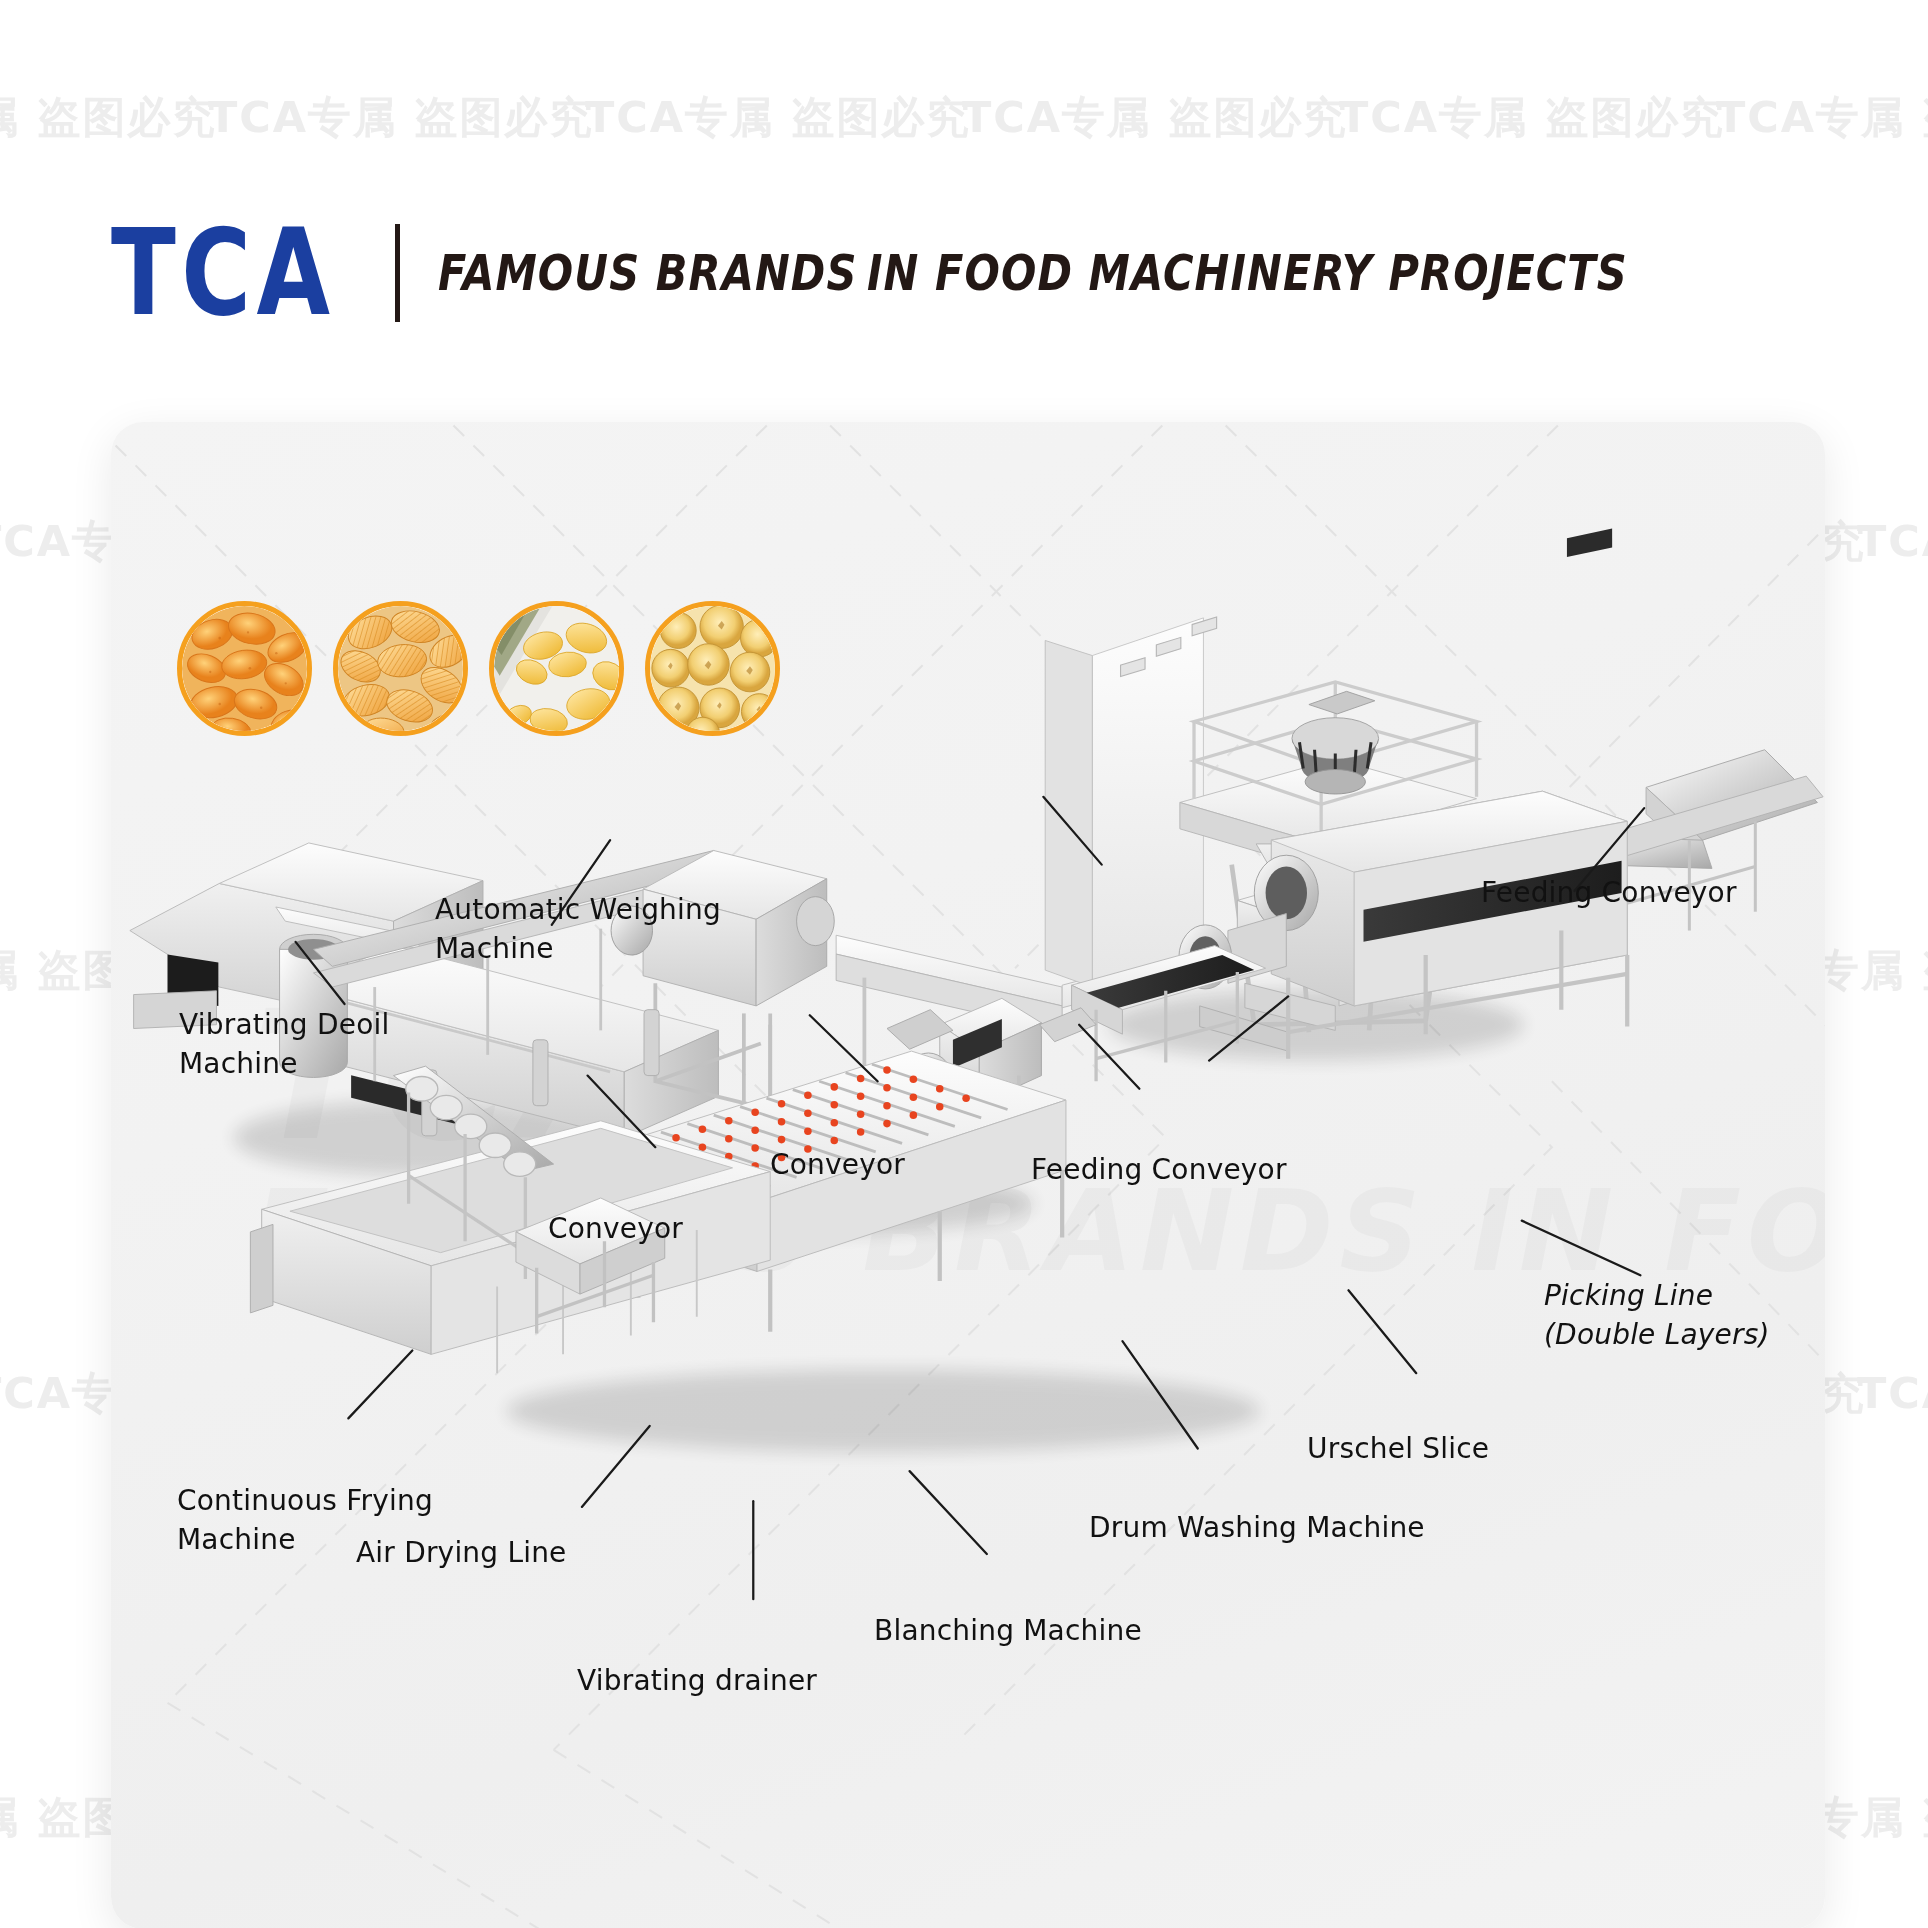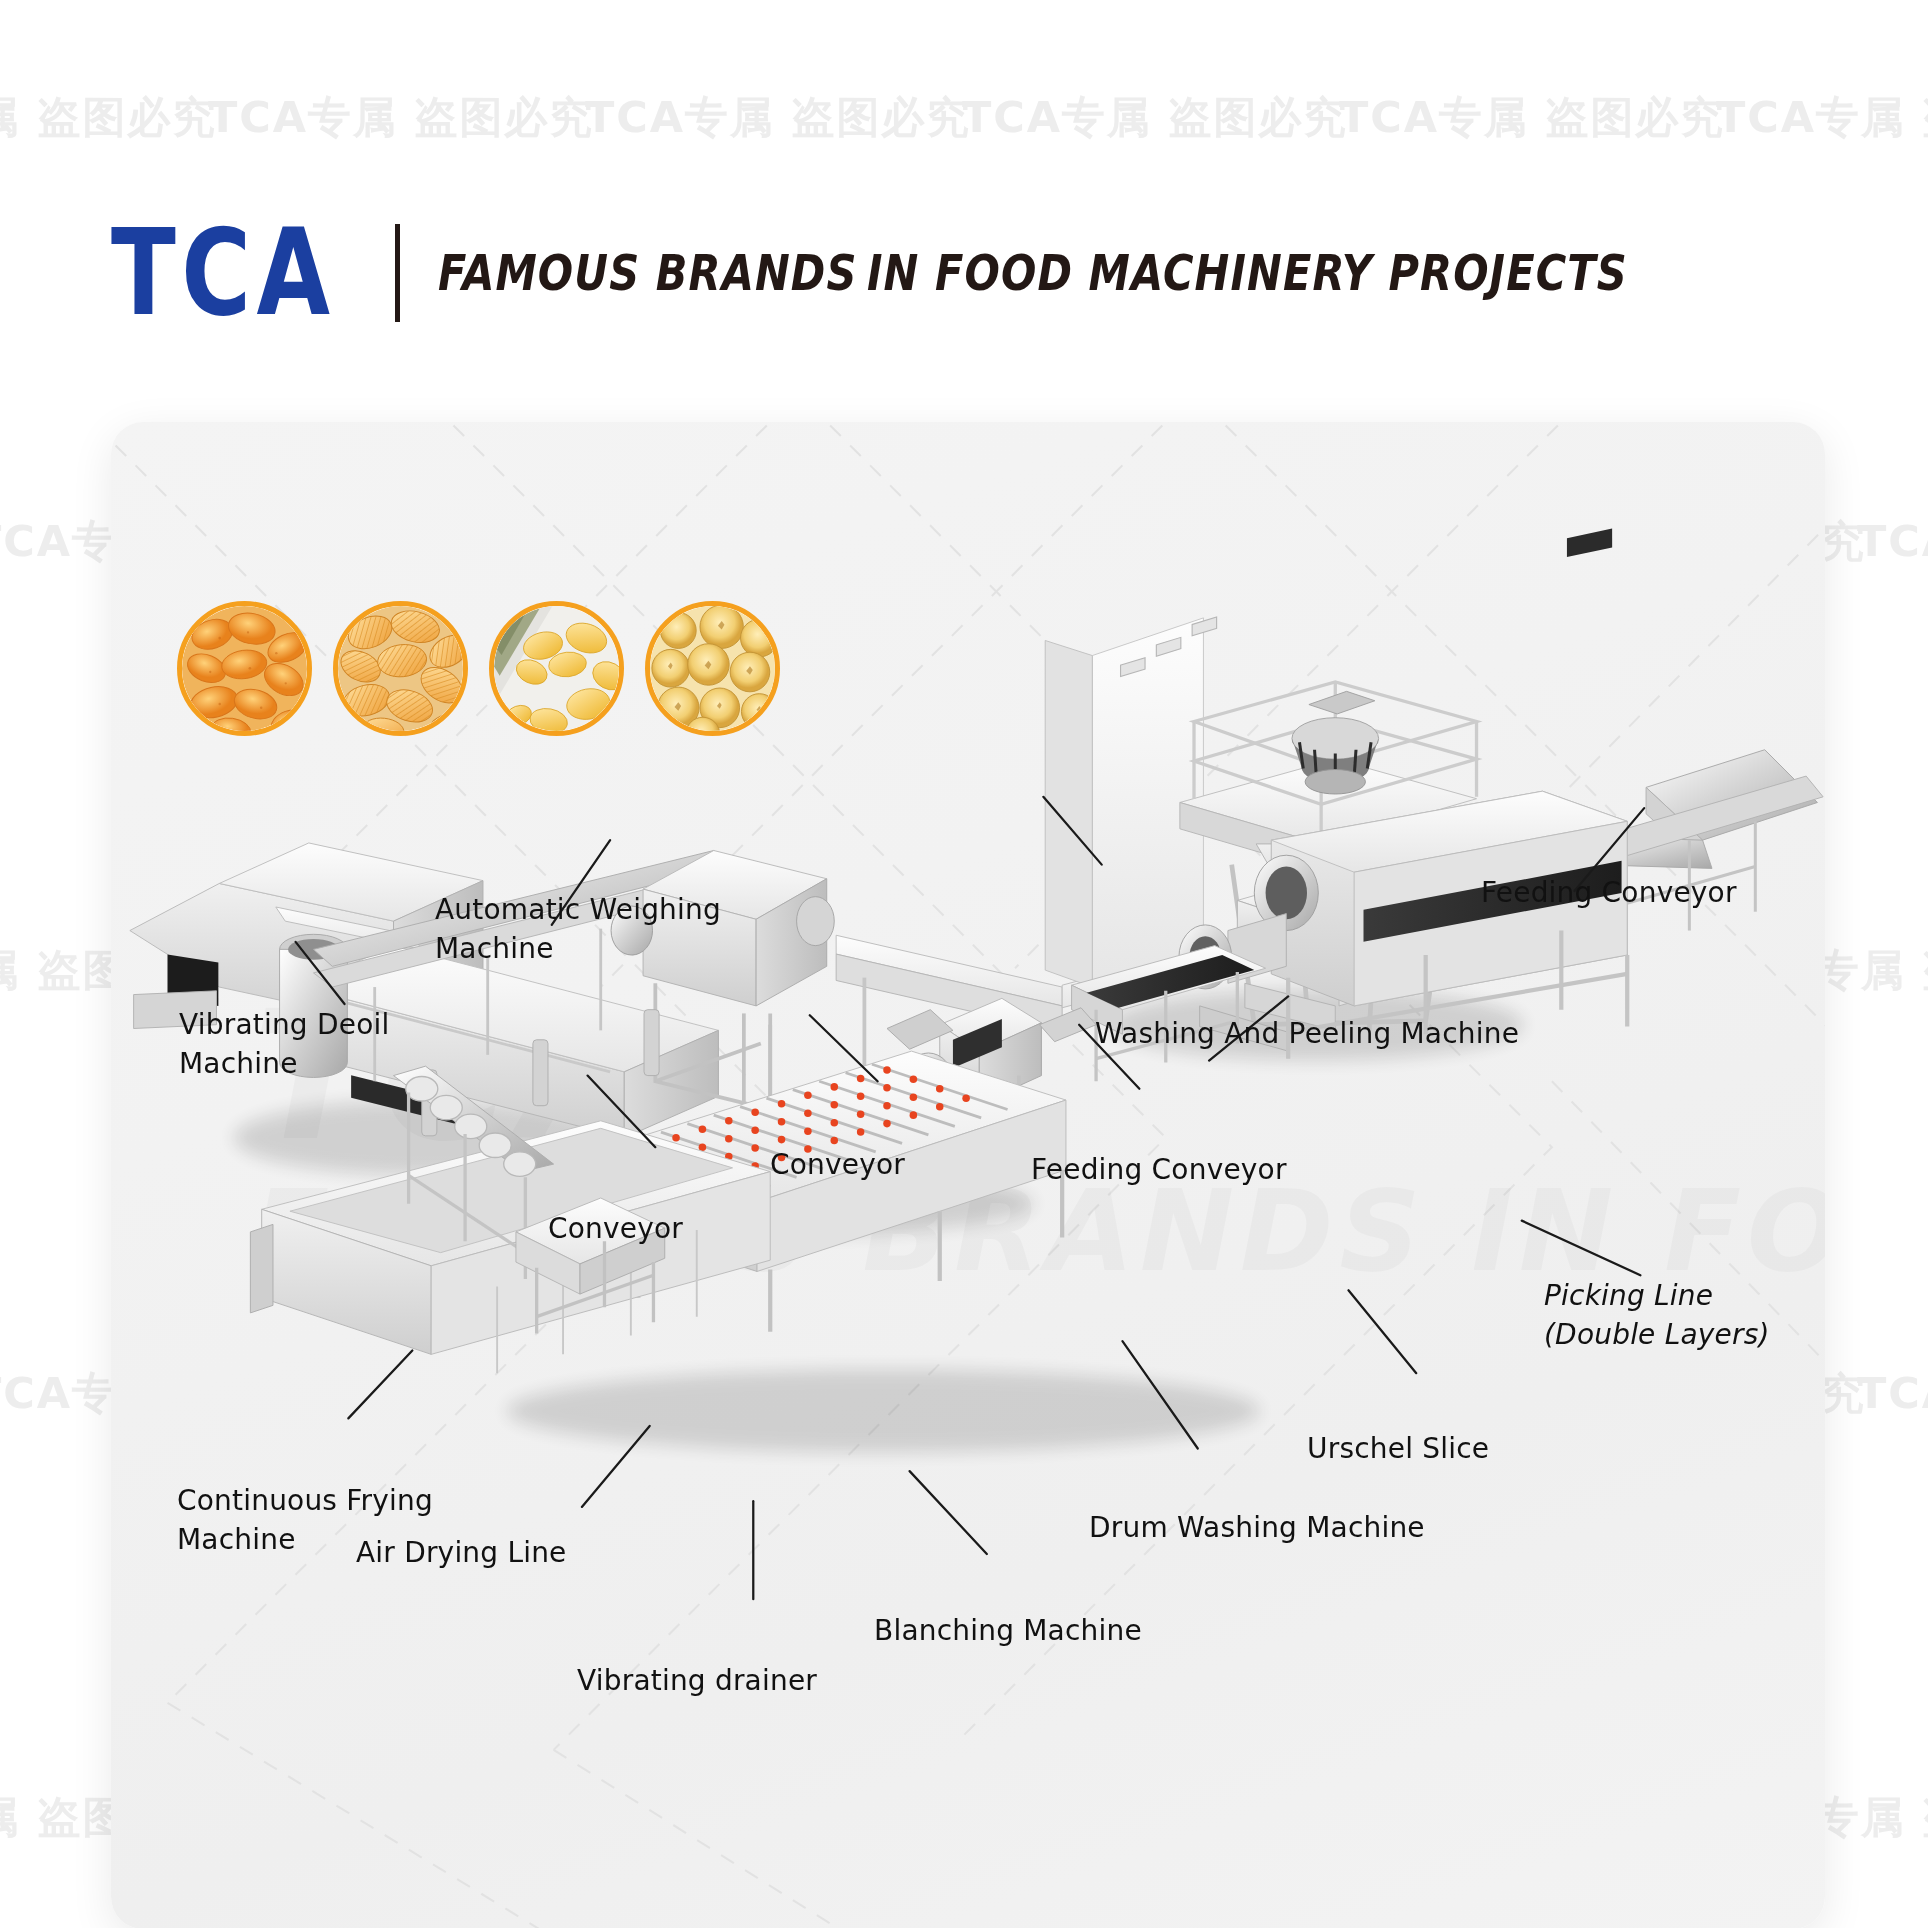--- a/index.html
+++ b/index.html
@@ -674,21 +674,20 @@
       <line x1="252" y1="1058" x2="320" y2="986"></line>
       <line x1="500" y1="1152" x2="572" y2="1066"></line>
       <line x1="930" y1="1202" x2="848" y2="1114"></line>
       <line x1="682" y1="1250" x2="682" y2="1146"></line>
     </g>
   </svg>
 
   <div class="mlabel" style="left:1370px;top:452px;">Feeding Conveyor</div>
   <div class="mlabel" style="left:324px;top:469px;">Automatic Weighing
 Machine</div>
-  <div class="mlabel" style="left:984px;top:593px;">Washing And Peeling Machine</div>
   <div class="mlabel" style="left:68px;top:584px;">Vibrating Deoil
 Machine</div>
   <div class="mlabel" style="left:659px;top:724px;">Conveyor</div>
   <div class="mlabel" style="left:920px;top:729px;">Feeding Conveyor</div>
   <div class="mlabel" style="left:437px;top:788px;">Conveyor</div>
   <div class="mlabel" style="left:1433px;top:855px;font-style:italic;">Picking Line
 (Double Layers)</div>
   <div class="mlabel" style="left:1196px;top:1008px;">Urschel Slice</div>
   <div class="mlabel" style="left:978px;top:1087px;">Drum Washing Machine</div>
   <div class="mlabel" style="left:66px;top:1060px;">Continuous Frying

